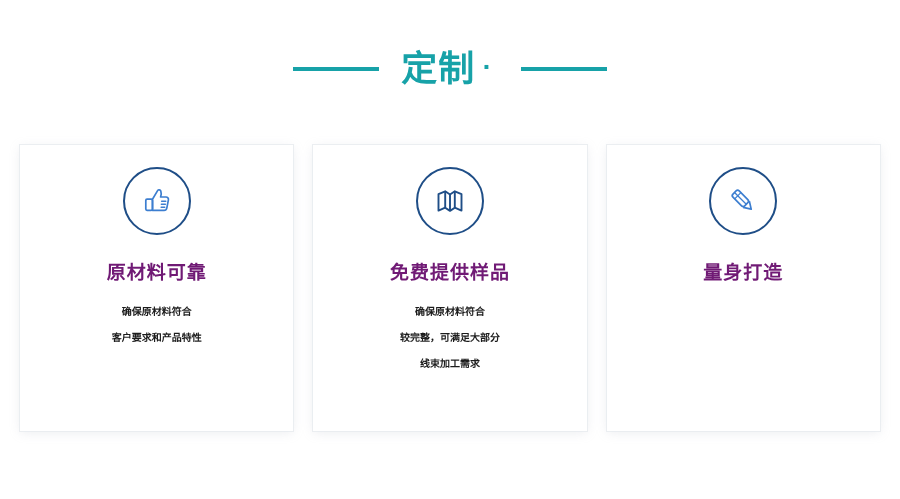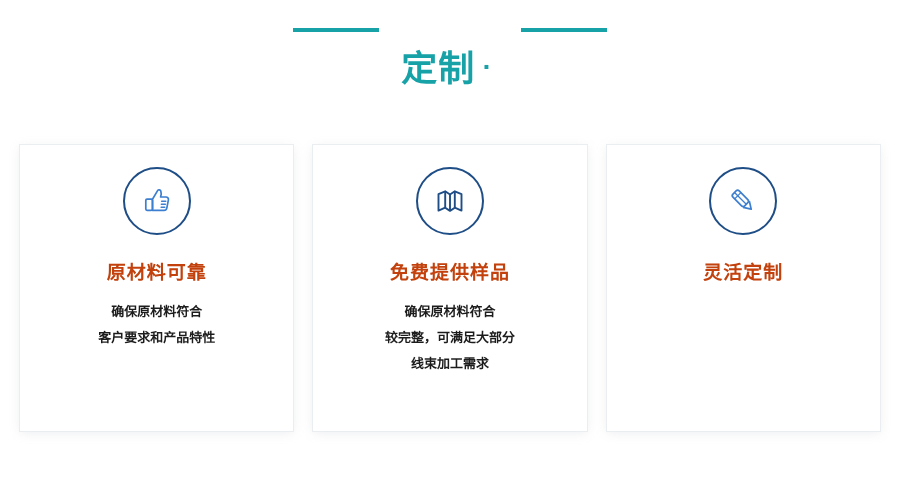--- a/index.html
+++ b/index.html
@@ -14,20 +14,21 @@
     font-family: "DejaVu Sans", "Liberation Sans", sans-serif;
     overflow: hidden;
     position: relative;
   }
 
   
   .section-head {
     width: 900px;
     height: 110px;
     display: flex;
+    align-items: center;
     justify-content: center;
     gap: 0;
     box-sizing: border-box;
     padding-top: 28px;
   }
   .head-rule {
     width: 86px;
     height: 4px;
     background: #17a2a8;
     flex: 0 0 auto;
@@ -90,29 +91,29 @@
     justify-content: center;
     box-sizing: border-box;
     flex: 0 0 auto;
   }
   .icon-circle svg { display: block; }
 
   .card-title {
     margin-top: 28px;
     font-size: 19px;
     font-weight: bold;
-    color: #c2410c;
+    color: #701a75;
     letter-spacing: 1px;
     line-height: 1;
     text-align: right;
   }
 
   .card-desc {
     margin-top: 17px;
-    font-size: 13px;
+    font-size: 10px;
     font-weight: bold;
     color: #1c1c1c;
     line-height: 26px;
     text-align: center;
     padding: 0 10px;
     white-space: pre-line;
   }
 </style>
 </head>
 <body>
@@ -164,17 +165,17 @@
         <svg width="36" height="36" viewBox="0 0 36 36" fill="none">
           <g transform="rotate(-45 18 18)">
             <rect x="13.6" y="6.0" width="8.8" height="16.6" rx="2.2" stroke="#3c7ed0" stroke-width="1.7"></rect>
             <path d="M13.6 22.6 L18.0 29.6 L22.4 22.6" stroke="#3c7ed0" stroke-width="1.7" stroke-linejoin="round"></path>
             <path d="M18.0 6.0 L18.0 22.6" stroke="#3c7ed0" stroke-width="1.3"></path>
             <path d="M13.6 10.6 L22.4 10.6" stroke="#3c7ed0" stroke-width="1.3"></path>
           </g>
         </svg>
       </span>
     </div>
-    <div class="card-title">灵活定制</div>
+    <div class="card-title">量身打造</div>
   </div>
 
 
 </div>
 
 </body></html>

